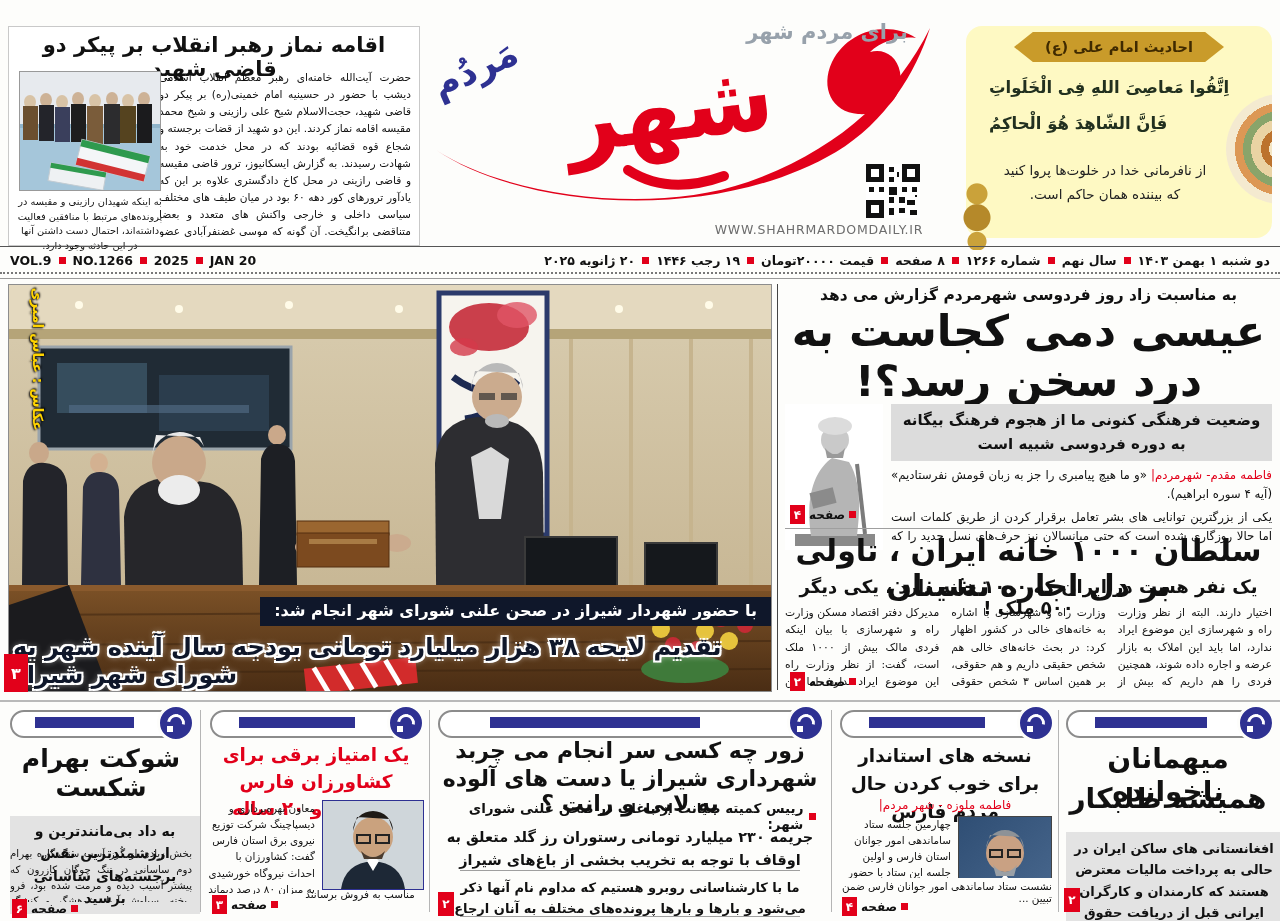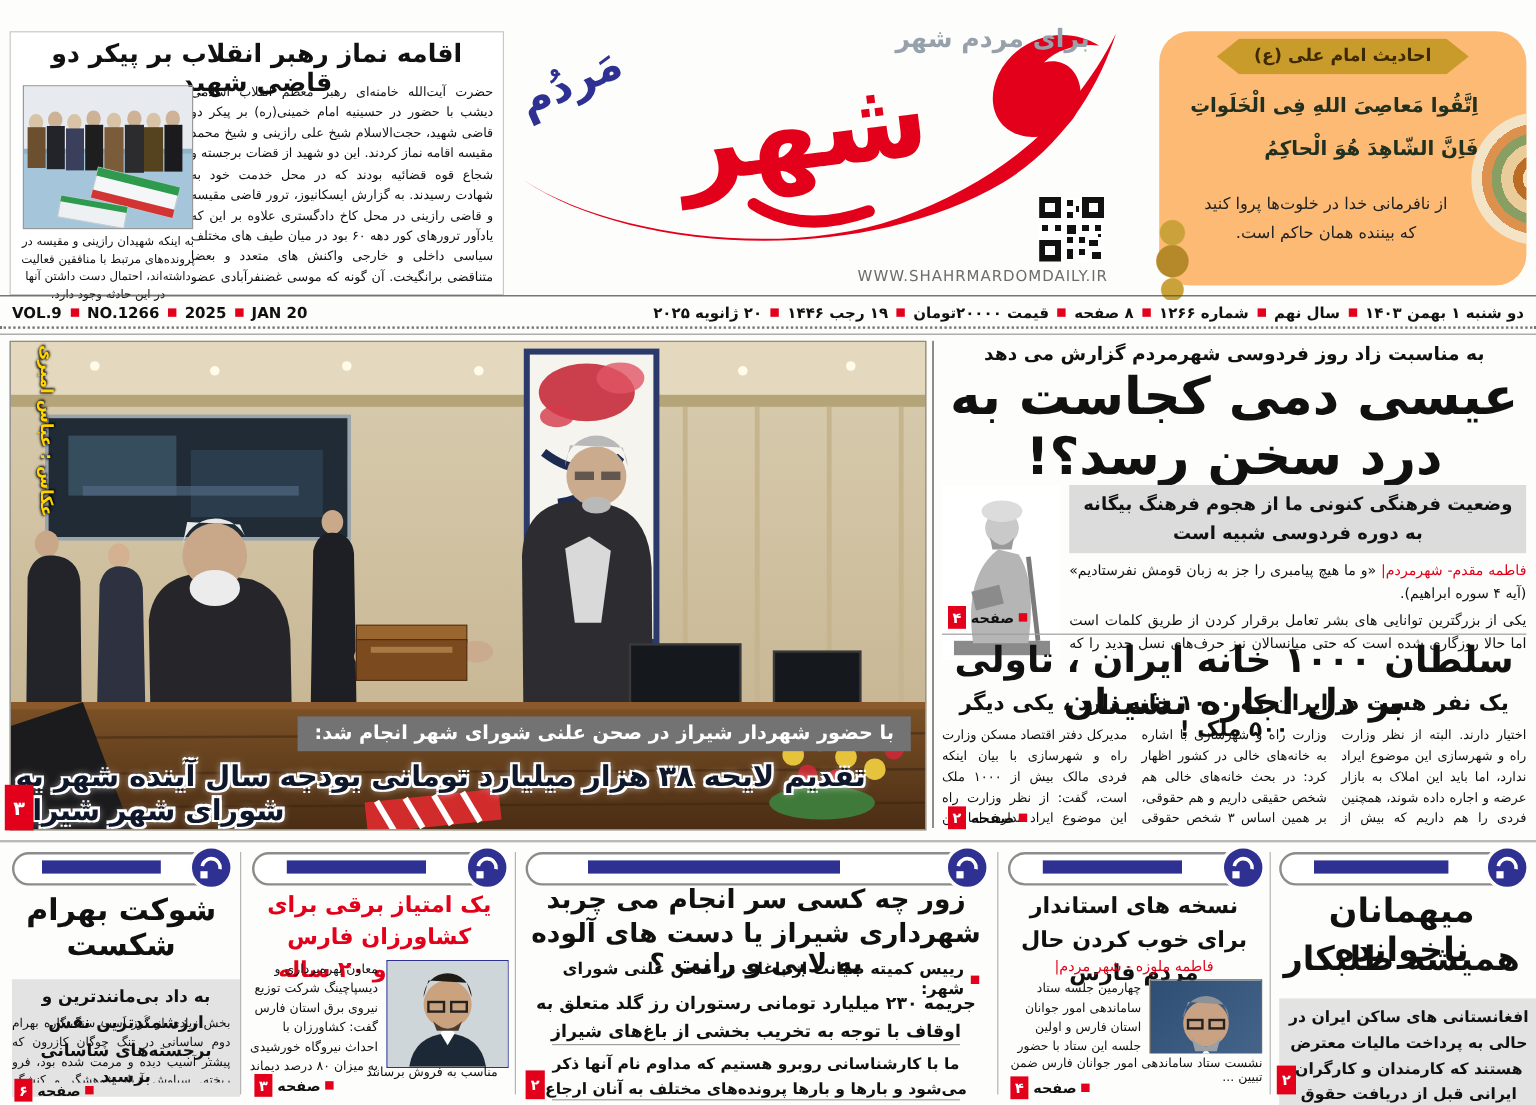--- a/index.html
+++ b/index.html
@@ -17,45 +17,45 @@
   .tl-caption{position:absolute;top:168px;left:6px;width:150px;font-size:9.8px;line-height:1.5;text-align:center;}
 
   
   .masthead{left:418px;top:0;width:548px;height:246px;}
   .tagline{position:absolute;right:58px;top:20px;font-size:21px;font-weight:bold;color:#97a1ab;margin-left:12px;}
   .logo-svg{position:absolute;inset:0;}
   .qr{position:absolute;right:46px;top:164px;width:54px;height:54px;}
   .site{position:absolute;right:12px;top:222px;width:270px;text-align:center;font-size:12.5px;letter-spacing:.8px;color:#6d6d6d;}
 
   
-  .hadith{left:966px;top:26px;width:306px;height:212px;background:#fdba74;border-radius:26px;}
+  .hadith{left:966px;top:26px;width:306px;height:212px;background:#fef9c3;border-radius:16px;}
   .hadith-banner{position:absolute;top:6px;left:50%;transform:translateX(-50%);width:210px;height:30px;background:#c99b2a;
     color:#3f2a00;font-weight:bold;font-size:14.5px;display:flex;align-items:center;justify-content:center;
     clip-path:polygon(0 50%,9% 0,91% 0,100% 50%,91% 100%,9% 100%);}
-  .hadith-ar{position:absolute;left:0;right:40px;text-align:right;font-weight:bold;font-size:16.5px;color:#22301f;}
+  .hadith-ar{position:absolute;left:0;right:40px;text-align:left;font-weight:bold;font-size:16.5px;color:#22301f;padding-left:23px;}
   .hadith-fa{position:absolute;left:0;right:40px;text-align:center;font-size:13.5px;color:#222;padding-left:12px;}
   .medallion{position:absolute;right:0;top:64px;width:46px;height:118px;overflow:hidden;border-top-left-radius:60px;border-bottom-left-radius:60px;opacity:.9;}
   .medallion i{display:block;width:110px;height:110px;margin-top:4px;border-radius:50%;
     background:radial-gradient(circle,#f3e3c2 0 12px,#b5651d 12px 20px,#e8cfa0 20px 30px,#7d9b61 30px 38px,#d98e4a 38px 46px,#f3e9d2 46px 55px);}
   .pendant{position:absolute;left:-6px;bottom:-12px;width:34px;height:72px;
     background:radial-gradient(circle at 50% 22%,#caa23a 0 10px,transparent 11px),
                radial-gradient(circle at 50% 55%,#b5892a 0 13px,transparent 14px),
                radial-gradient(circle at 50% 88%,#caa23a 0 9px,transparent 10px);}
 
   
   .rule{position:absolute;left:0;right:0;height:1px;background:#555;}
   .dotted{position:absolute;left:0;right:0;border-top:2px dotted #777;height:0;}
   .dateline{position:absolute;top:251px;height:18px;font-size:12.5px;font-weight:bold;display:flex;align-items:center;gap:7px;}
   .sq{display:inline-block;width:7px;height:7px;background:#e2001a;}
 
   
   .photo-wrap{left:8px;top:284px;width:762px;height:406px;border:1px solid #8d8d8d;overflow:hidden;background:#c9b795;}
   .credit{position:absolute;left:-46px;top:66px;transform:rotate(90deg);transform-origin:center;
     color:#ffd400;font-weight:bold;font-size:14px;text-shadow:1px 1px 2px #000,-1px -1px 2px #000;white-space:nowrap;width:150px;text-align:center;}
-  .photo-kicker{position:absolute;right:12px;top:312px;background:#737373;color:#fff;font-weight:bold;font-size:16px;
+  .photo-kicker{position:absolute;right:0;top:312px;background:#0f172a;color:#fff;font-weight:bold;font-size:16px;
     padding:4px 14px 6px;direction:rtl;}
   .photo-headline{position:absolute;left:4px;right:4px;top:348px;text-align:left;direction:rtl;
     font-size:24px;font-weight:900;color:#0f172a;
     text-shadow:-2px -2px 0 #fff,2px -2px 0 #fff,-2px 2px 0 #fff,2px 2px 0 #fff,0 0 7px #fff;}
   .pagebox{background:#e2001a;color:#fff;font-weight:bold;display:flex;align-items:center;justify-content:center;}
   .photo-pagebox{left:4px;top:654px;width:24px;height:38px;font-size:16px;}
 
   .vline-main{left:777px;top:284px;width:1px;height:406px;background:#444;position:absolute;}
 
   

